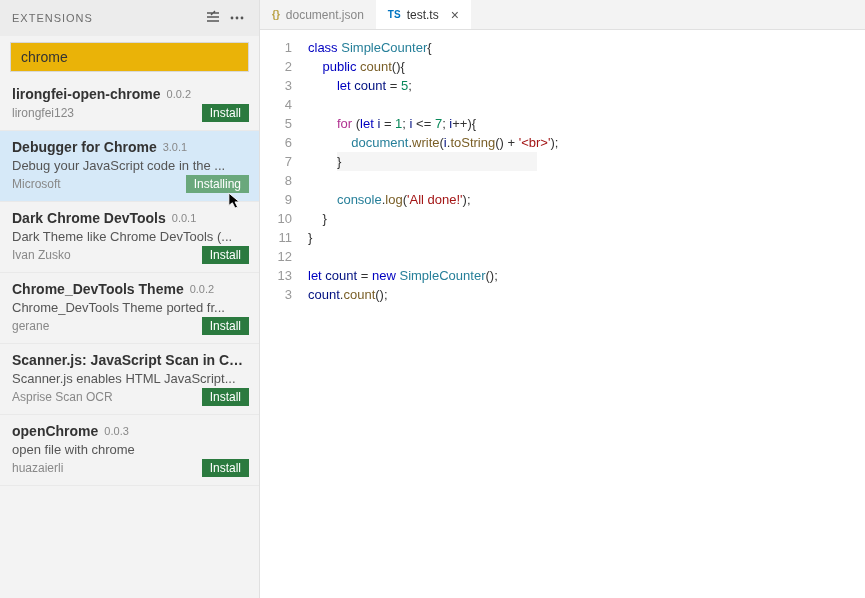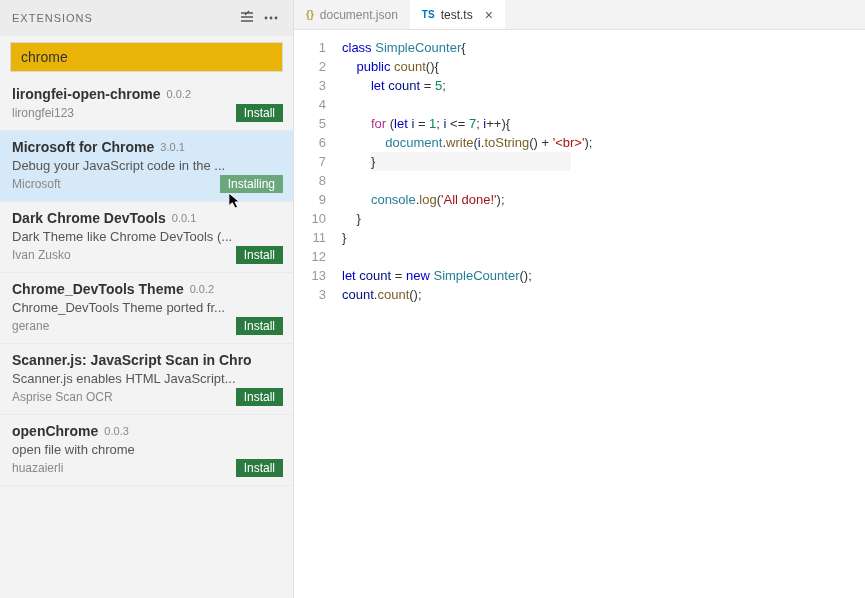--- a/index.html
+++ b/index.html
@@ -9,21 +9,21 @@
       font-family: -apple-system, BlinkMacSystemFont, "Segoe UI", sans-serif;
     }
     body {
       width: 865px;
       height: 598px;
       display: flex;
       background: #fff;
       overflow: hidden;
     }
     .sidebar {
-      width: 294px;
+      width: 260px;
       background: #f3f3f3;
       border-right: 1px solid #e0e0e0;
       display: flex;
       flex-direction: column;
     }
     .sidebar-header {
       display: flex;
       align-items: center;
       padding: 8px 12px;
       background: #ececec;
@@ -222,21 +222,21 @@
       <div class="ext-item">
         <div class="ext-name-row">
           <span class="ext-name">lirongfei-open-chrome</span>
           <span class="ext-version">0.0.2</span>
         </div>
         <div class="ext-author">lirongfei123</div>
         <button class="install-btn">Install</button>
       </div>
       <div class="ext-item selected">
         <div class="ext-name-row">
-          <span class="ext-name">Microsoft for Chrome</span>
+          <span class="ext-name">Debugger for Chrome</span>
           <span class="ext-version">3.0.1</span>
         </div>
         <div class="ext-desc">Debug your JavaScript code in the ...</div>
         <div class="ext-author">Microsoft</div>
         <button class="install-btn installing">Installing</button>
       </div>
       <div class="ext-item">
         <div class="ext-name-row">
           <span class="ext-name">Dark Chrome DevTools</span>
           <span class="ext-version">0.0.1</span>

